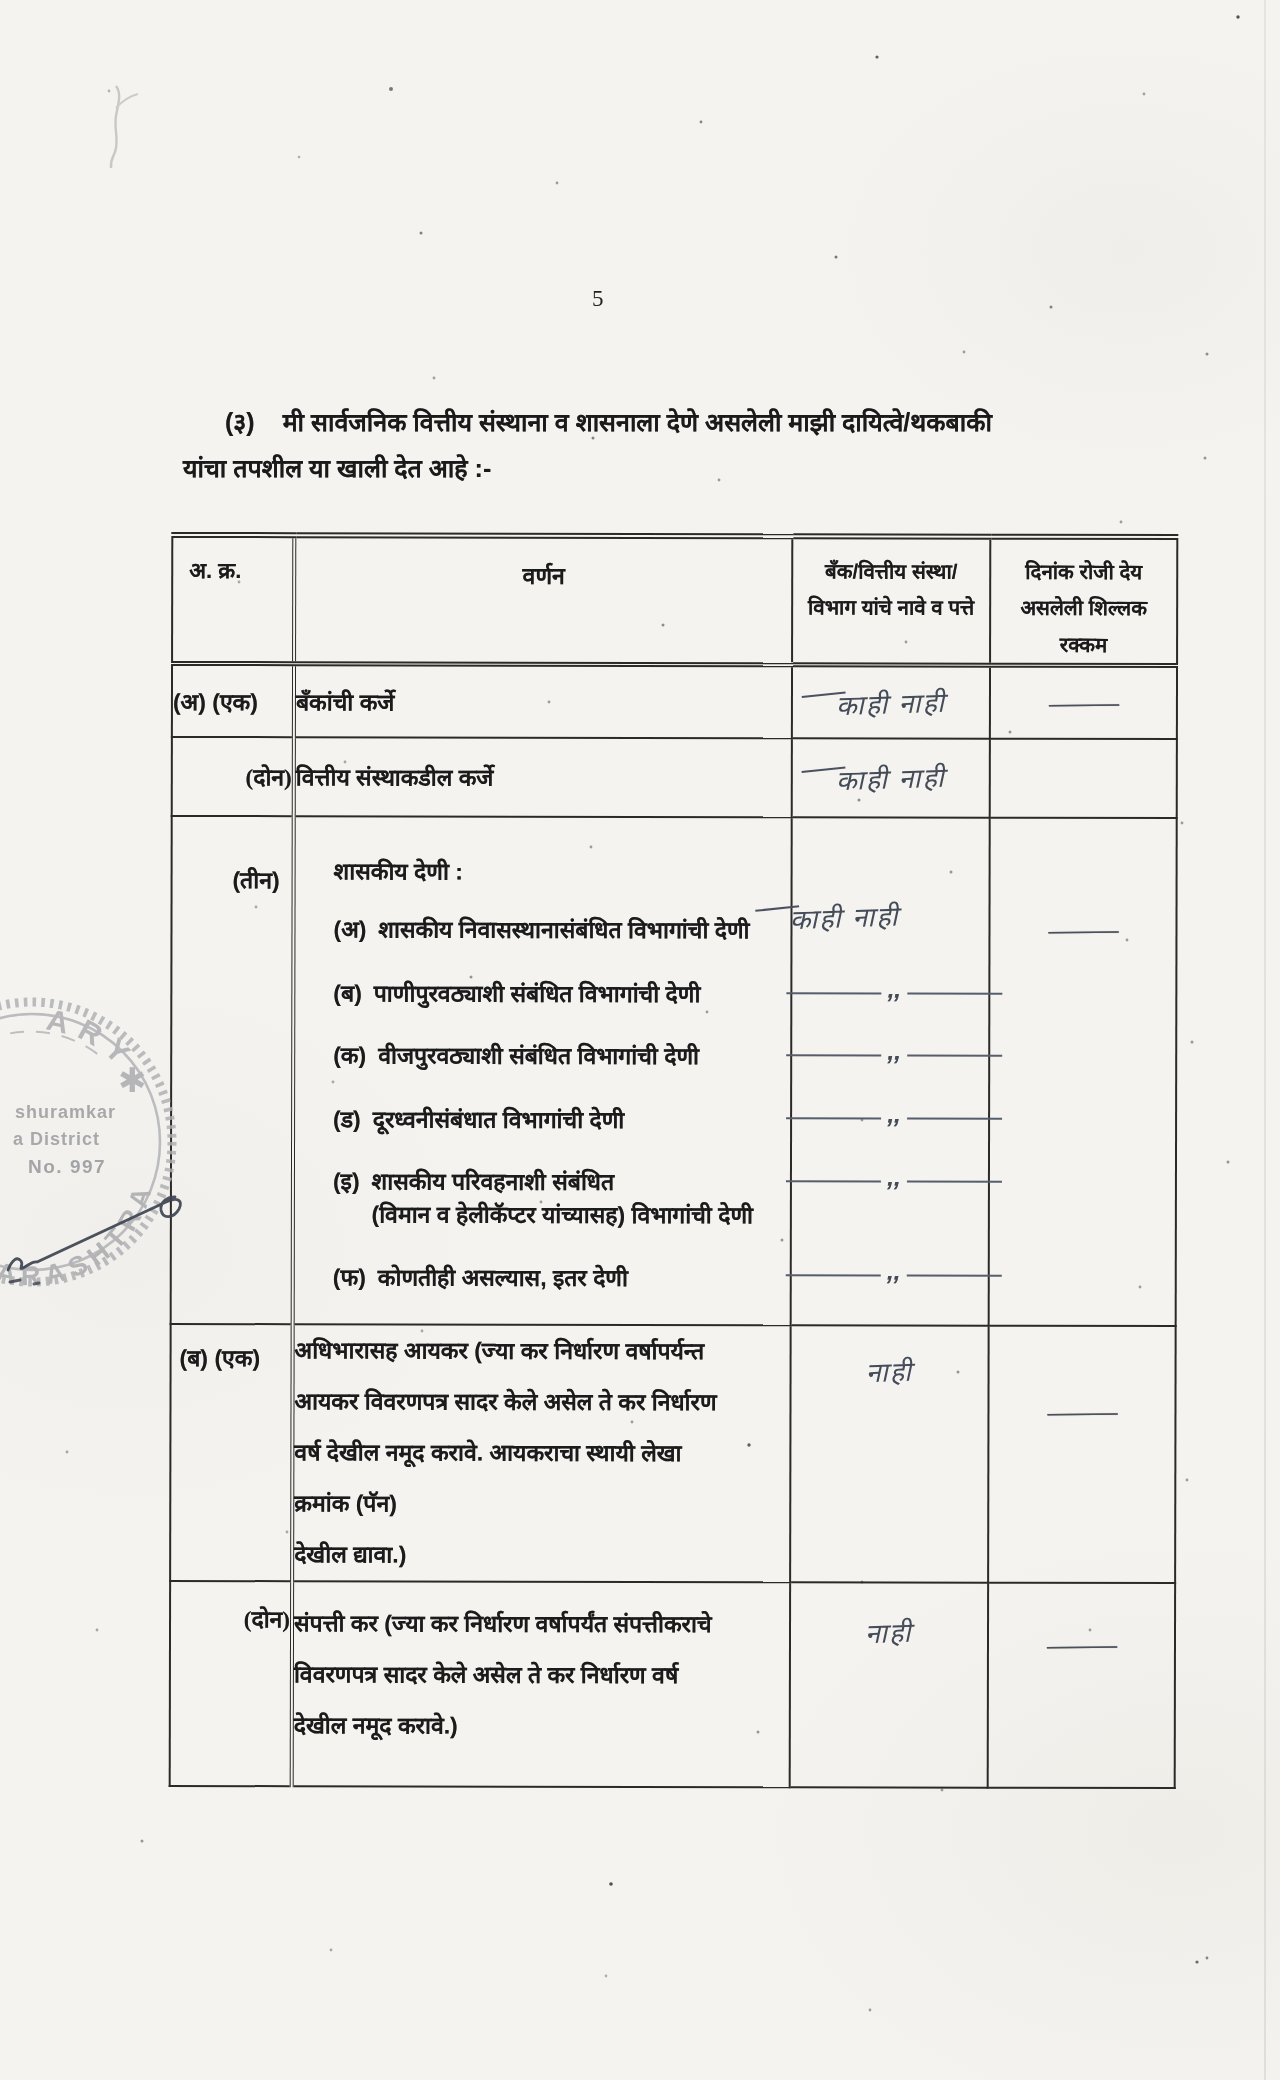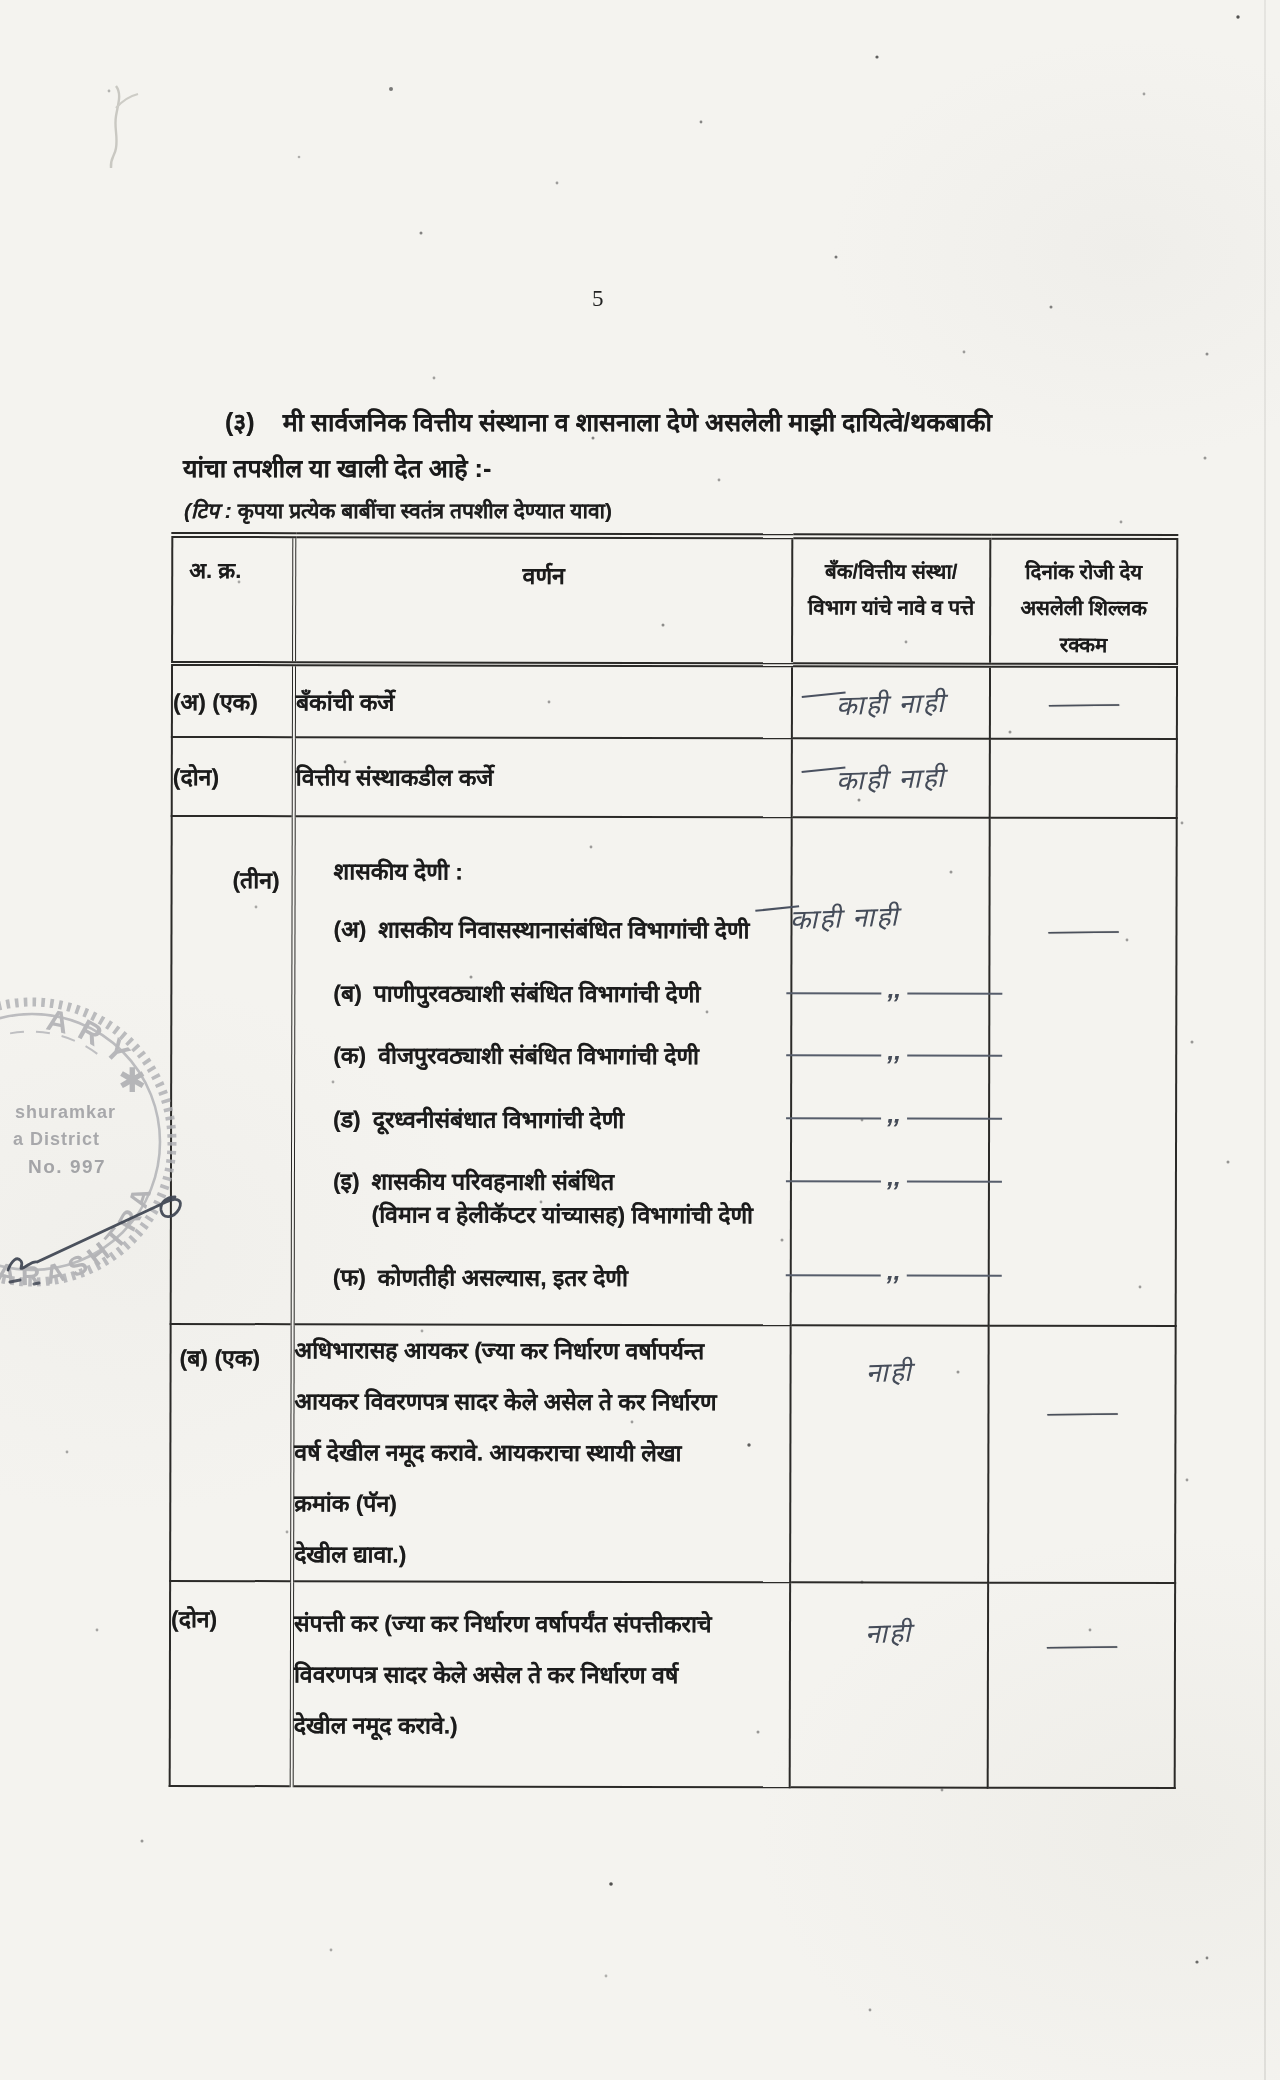--- a/index.html
+++ b/index.html
@@ -34,21 +34,21 @@
     font-size:23px;font-weight:700;color:#1b1b1b;
     text-shadow:0 0 .4px rgba(20,20,20,.5);}
   .rtable tr.hdr td{border-top:6px double #2b2a28;border-bottom:5px double #2b2a28;}
   .rtable td.sr{border-left:2px solid #2b2a28;border-right:4px double #2b2a28;}
   .rtable tr.hdr td{vertical-align:top;}
   .hdr .sr{padding:16px 0 0 16px;font-size:22px;}
   .hdr .h-desc{text-align:center;padding-top:20px;font-size:23px;}
   .hdr .h-col{text-align:center;padding:14px 6px 0 6px;font-size:20.5px;line-height:1.78;}
   .row-a1 td,.row-a2 td{vertical-align:middle;}
   .row-a1 .sr{}
-  .row-a2 .sr,.row-b2 .sr{text-align:left;padding-right:10px;}
+  .row-a2 .sr,.row-b2 .sr{text-align:right;font-family:Liberation Serif, serif;}
   .row-a2 .sr{vertical-align:middle;}
   .desc-pad{padding-left:40px;}
   .row-a3 td{vertical-align:top;position:relative;}
   .row-a3 .sr{text-align:right;padding:46px 12px 0 0;}
   .sub{position:absolute;left:38px;right:8px;display:flex;gap:12px;
     line-height:1.45;white-space:pre-line;}
   .sub .mk{flex:0 0 auto;}
   .row-b1 td,.row-b2 td{vertical-align:top;position:relative;}
   .row-b1 .sr{padding:16px 0 0 8px;white-space:nowrap;}
   .row-b2 .sr{padding-top:20px;}
@@ -117,24 +117,20 @@
     <path d="M28 30 c 8 -9 14 -12 22 -14" fill="none" stroke="#cdccc6" stroke-width="2.2"></path>
   </svg>
 
   <div class="page-number">5</div>
 
   <div class="intro">
     <span class="marker">(३)</span><span>मी सार्वजनिक वित्तीय संस्थाना व शासनाला देणे असलेली माझी दायित्वे/थकबाकी</span><br>
     <span>यांचा तपशील या खाली देत आहे :-</span>
   </div>
 
-  <div class="note">
-    <span class="note-label">(टिप :</span>
-    <span>कृपया प्रत्येक बाबींचा स्वतंत्र तपशील देण्यात यावा)</span>
-  </div>
 
   <table class="rtable">
     <colgroup>
         <col class="c1">
         <col class="c2">
         <col class="c3">
         <col class="c4">
       </colgroup>
     <tbody>
         <tr class="hdr" style="height:117px">

